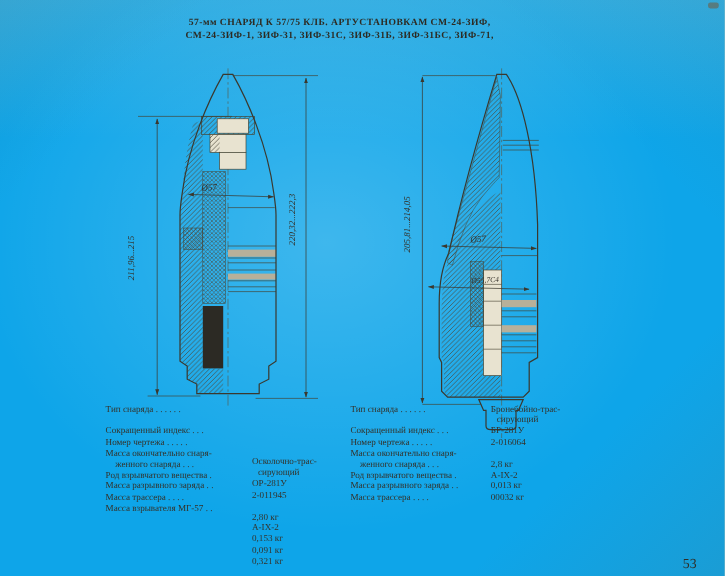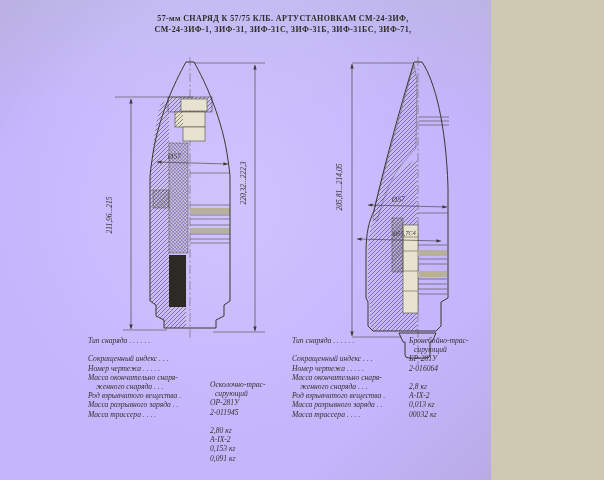--- a/index.html
+++ b/index.html
@@ -1,35 +1,35 @@
 <!DOCTYPE html>
 <html><head>
 <meta charset="utf-8">
 <style>
   html,body{margin:0;padding:0;background:#cfc9b4;}
-  .page{position:relative;width:491px;height:480px;background:#c4b5fd;overflow:hidden;
+  .page{position:relative;width:604px;height:480px;background:#0ea5e9;overflow:hidden;
         font-family:"Liberation Serif","DejaVu Serif",serif;color:#33312a;}
   .page::before{content:"";position:absolute;inset:0;pointer-events:none;
     background:
       radial-gradient(ellipse at 45% 42%, rgba(255,255,255,0.20), rgba(0,0,0,0) 62%),
       linear-gradient(135deg, rgba(110,100,72,0.10), rgba(0,0,0,0) 16%),
       linear-gradient(315deg, rgba(110,100,72,0.13), rgba(0,0,0,0) 20%),
       linear-gradient(225deg, rgba(110,100,72,0.08), rgba(0,0,0,0) 18%),
       linear-gradient(180deg, rgba(188,204,196,0.20), rgba(0,0,0,0) 24%);}
   .edge-mark{position:absolute;left:590px;top:2px;width:9px;height:5px;background:#6a6452;
        border-radius:2px;opacity:.65;}
   .title{position:absolute;left:118px;top:13px;width:330px;text-align:center;
        font-weight:bold;font-size:8px;line-height:11px;letter-spacing:.4px;color:#2d2b23;}
   .drawing{position:absolute;}
   .drawing-left{left:95px;top:55px;}
   .drawing-right{left:335px;top:55px;}
   .specs{position:absolute;top:336px;font-size:7.6px;line-height:9.2px;color:#34322a;}
   .specs-left{left:88px;width:202px;}
   .specs-right{left:292px;width:208px;}
-  .srow{position:relative;height:9.2px;white-space:nowrap;font-style:italic;}
+  .srow{position:relative;height:9.2px;white-space:nowrap;}
   .srow .lab{position:absolute;left:0;top:0;}
   .srow.ind .lab{left:8px;}
   .srow .val{position:absolute;top:0;}
   .specs-left .srow .val{left:122px;margin-top:44px;}
   .specs-right .srow .val{left:96px;margin-left:21px;}
   .specs-left .srow.wrapv .val{left:127px;}
   .specs-right .srow.wrapv .val{left:101px;}
   .pageno{position:absolute;left:569px;top:464px;font-size:11.5px;color:#2f2d26;}
   
   svg .ol{fill:none;stroke:#3b382e;stroke-width:1;}
@@ -216,20 +216,24 @@
       <span class="val">А-IX-2</span>
     </div>
     <div class="srow">
       <span class="lab">Масса разрывного заряда .   .</span>
       <span class="val">0,153 кг</span>
     </div>
     <div class="srow">
       <span class="lab">Масса трассера  .    .    .    .</span>
       <span class="val">0,091 кг</span>
     </div>
+    <div class="srow">
+      <span class="lab">Масса взрывателя МГ-57 .   .</span>
+      <span class="val">0,321 кг</span>
+    </div>
   </div>
 
   <div class="specs specs-right">
     <div class="srow">
       <span class="lab">Тип  снаряда  .    .    .    .    .    .</span>
       <span class="val">Бронебойно-трас-</span>
     </div>
     <div class="srow wrapv">
       <span class="lab"></span>
       <span class="val">сирующий</span>

